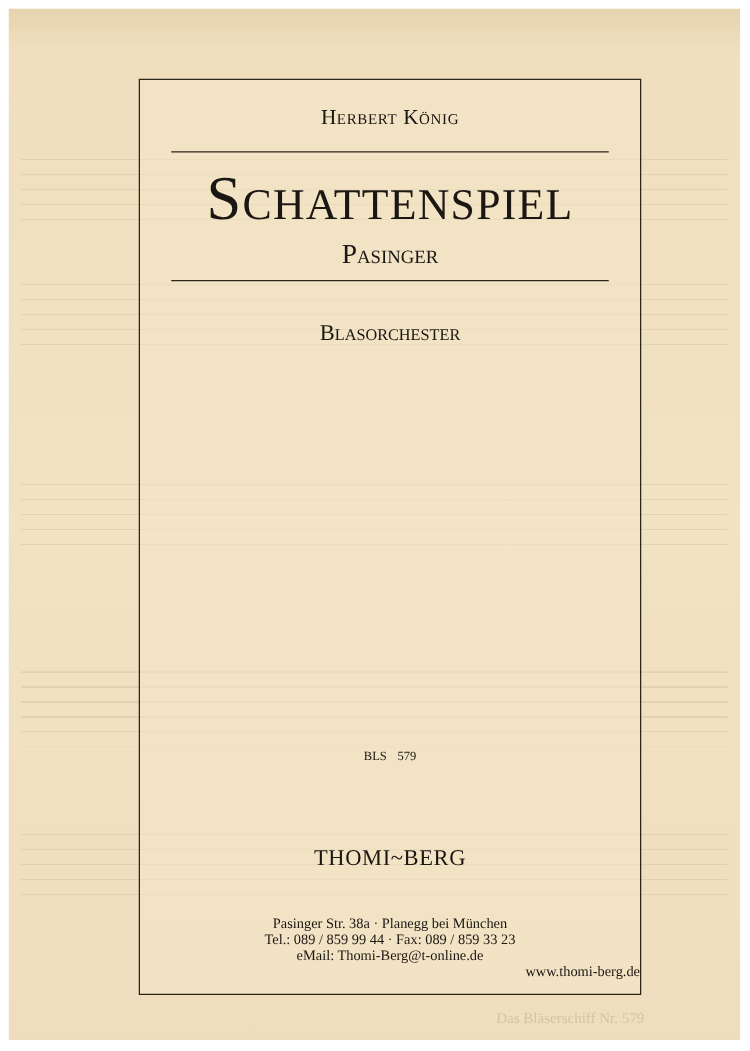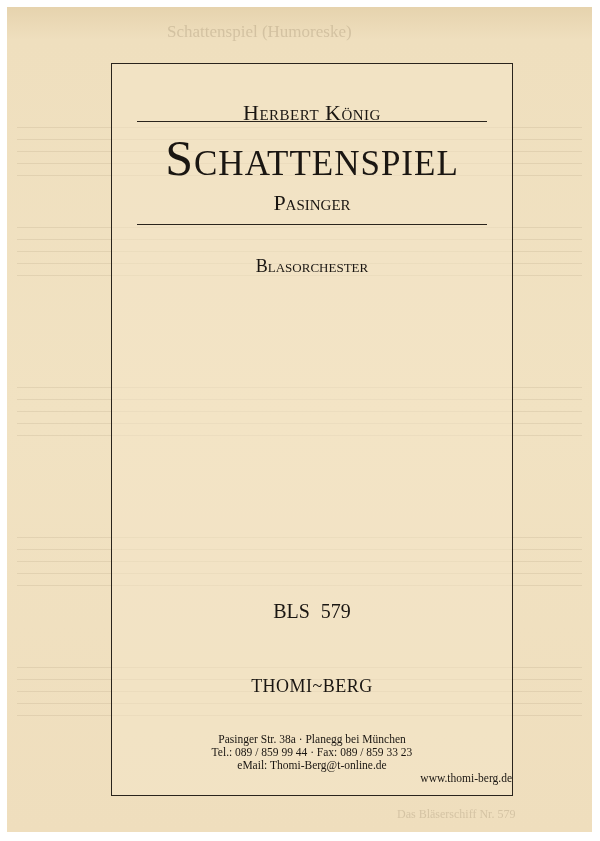--- a/index.html
+++ b/index.html
@@ -15,42 +15,41 @@
   .bg-staff {
     position: absolute; left: 10px; right: 10px; height: 60px;
     background: repeating-linear-gradient(180deg, rgba(150,130,100,0.16) 0px, rgba(150,130,100,0.16) 1px, transparent 1px, transparent 12px);
   }
   .ghost { position: absolute; color: rgba(120,100,75,0.22); font-size: 12px; white-space: nowrap; }
   .frame {
     position: absolute; left: 104px; top: 56px; width: 400px; height: 731px;
     border: 1.5px solid #2a241c; background: rgba(244,230,200,0.55);
   }
   .center { position: absolute; left: 0; right: 0; text-align: center; }
-  .composer { top: 36px; font-size: 22px; font-variant: small-caps; letter-spacing: 0.5px; }
+  .composer { top: 20px; font-size: 17px; font-variant: small-caps; letter-spacing: 0.5px; }
   .rule { position: absolute; left: 25px; right: 25px; height: 1.3px; background: #2a241c; }
   .title { top: 64px; font-size: 50px; font-variant: small-caps; letter-spacing: 1px; line-height: 60px; }
   .subtitle { top: 126px; font-size: 22px; font-variant: small-caps; }
   .ensemble { top: 192px; font-size: 18px; font-variant: small-caps; }
   .series { top: 500px; font-size: 15px; }
-  .catalog { top: 536px; font-size: 20px; word-spacing: 6px; }
+  .catalog { top: 536px; font-size: 10px; word-spacing: 6px; }
   .publisher-label { top: 617px; font-size: 19px; }
   .publisher-name { top: 612px; font-size: 18px; letter-spacing: 0.5px; }
   .addr { font-size: 11.5px; line-height: 13px; }
   .addr1 { top: 669px; } .addr2 { top: 682px; } .addr3 { top: 695px; } .addr4 { top: 708px; text-align: right; }
 </style>
 </head>
 <body>
 
 <div class="page">
   <div class="bg-staff" style="top:120px"></div>
   <div class="bg-staff" style="top:220px"></div>
   <div class="bg-staff" style="top:380px"></div>
   <div class="bg-staff" style="top:530px"></div>
   <div class="bg-staff" style="top:660px"></div>
-  <div class="ghost" style="left:160px;top:15px;font-size:17px;">Schattenspiel (Humoreske)</div>
   <div class="ghost" style="left:390px;top:800px;">Das Bläserschiff Nr. 579</div>
 
   <div class="frame">
     <div class="center composer">Herbert König</div>
     <div class="rule" style="top:57px"></div>
     <div class="center title">Schattenspiel</div>
     <div class="center subtitle">Pasinger</div>
     <div class="rule" style="top:160px"></div>
     <div class="center ensemble">Blasorchester</div>
 

